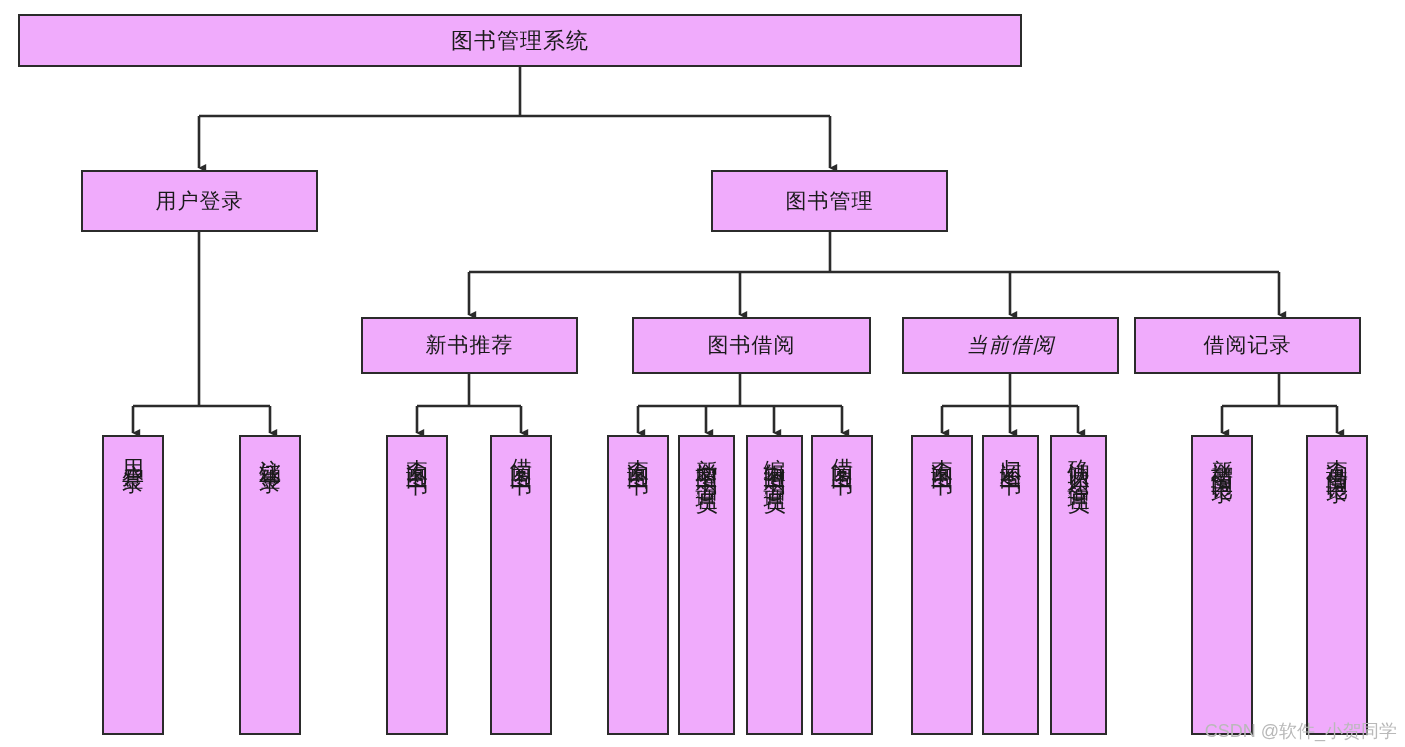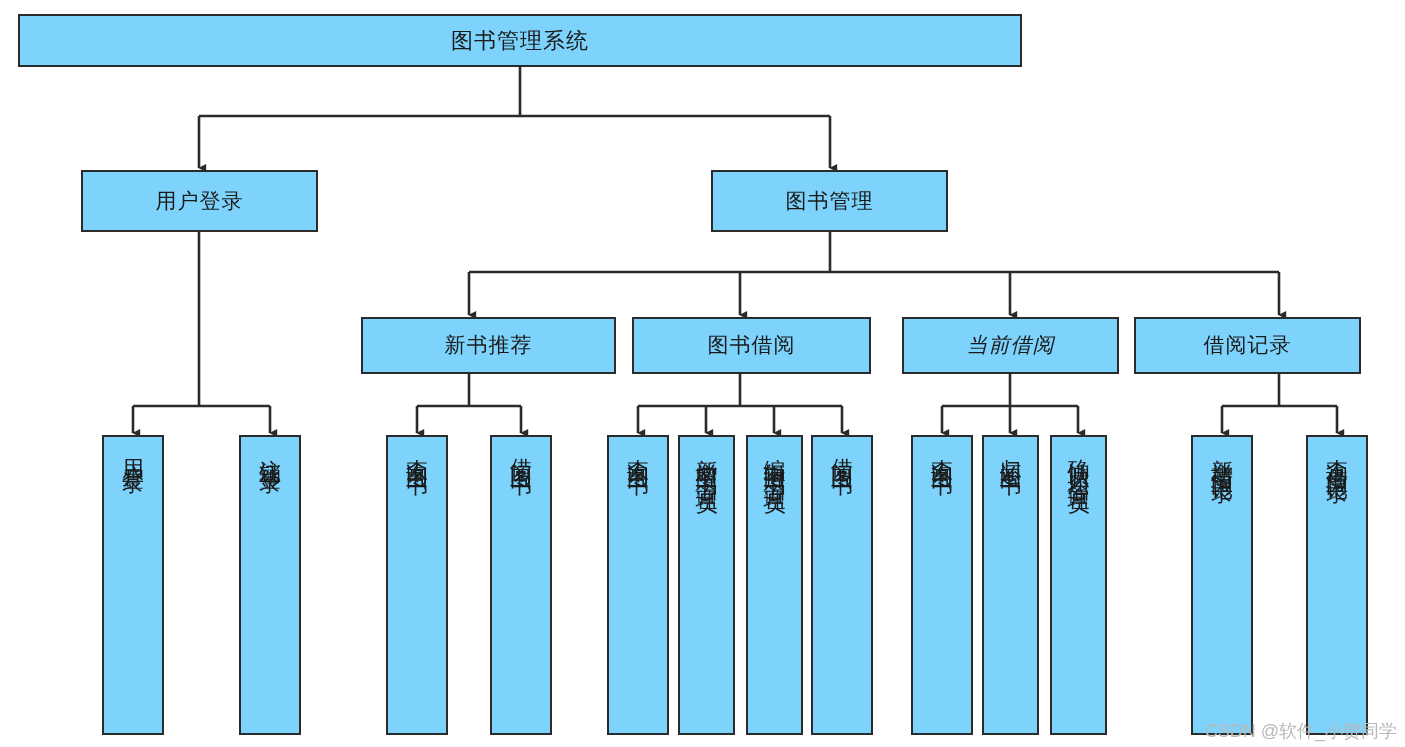--- a/index.html
+++ b/index.html
@@ -8,21 +8,21 @@
     background:#ffffff;
     font-family:"Liberation Sans","DejaVu Sans",sans-serif;
     overflow:hidden;
   }
   #stage{position:relative;width:1405px;height:747px;}
   #wires{position:absolute;left:0;top:0;width:1405px;height:747px;}
 
   .node{
     position:absolute;
     box-sizing:border-box;
-    background:#7dd3fc;
+    background:#f0abfc;
     border:2px solid #2b2b2b;
     display:flex;
     align-items:center;
     justify-content:center;
     color:#1a1a1a;
   }
   .node .label{
     font-size:21px;
     letter-spacing:1px;
     line-height:1.15;
@@ -118,21 +118,21 @@
     <span class="label">图书管理系统</span>
   </div>
 
   <div class="node lvl1" style="left:81px;top:170px;width:237px;height:62px;">
     <span class="label">用户登录</span>
   </div>
   <div class="node lvl1" style="left:711px;top:170px;width:237px;height:62px;">
     <span class="label">图书管理</span>
   </div>
 
-  <div class="node lvl2" style="left:361px;top:317px;width:255px;height:57px;">
+  <div class="node lvl2" style="left:361px;top:317px;width:217px;height:57px;">
     <span class="label">新书推荐</span>
   </div>
   <div class="node lvl2" style="left:632px;top:317px;width:239px;height:57px;">
     <span class="label">图书借阅</span>
   </div>
   <div class="node lvl2" style="left:902px;top:317px;width:217px;height:57px;font-style:italic;">
     <span class="label">当前借阅</span>
   </div>
   <div class="node lvl2" style="left:1134px;top:317px;width:227px;height:57px;">
     <span class="label">借阅记录</span>

